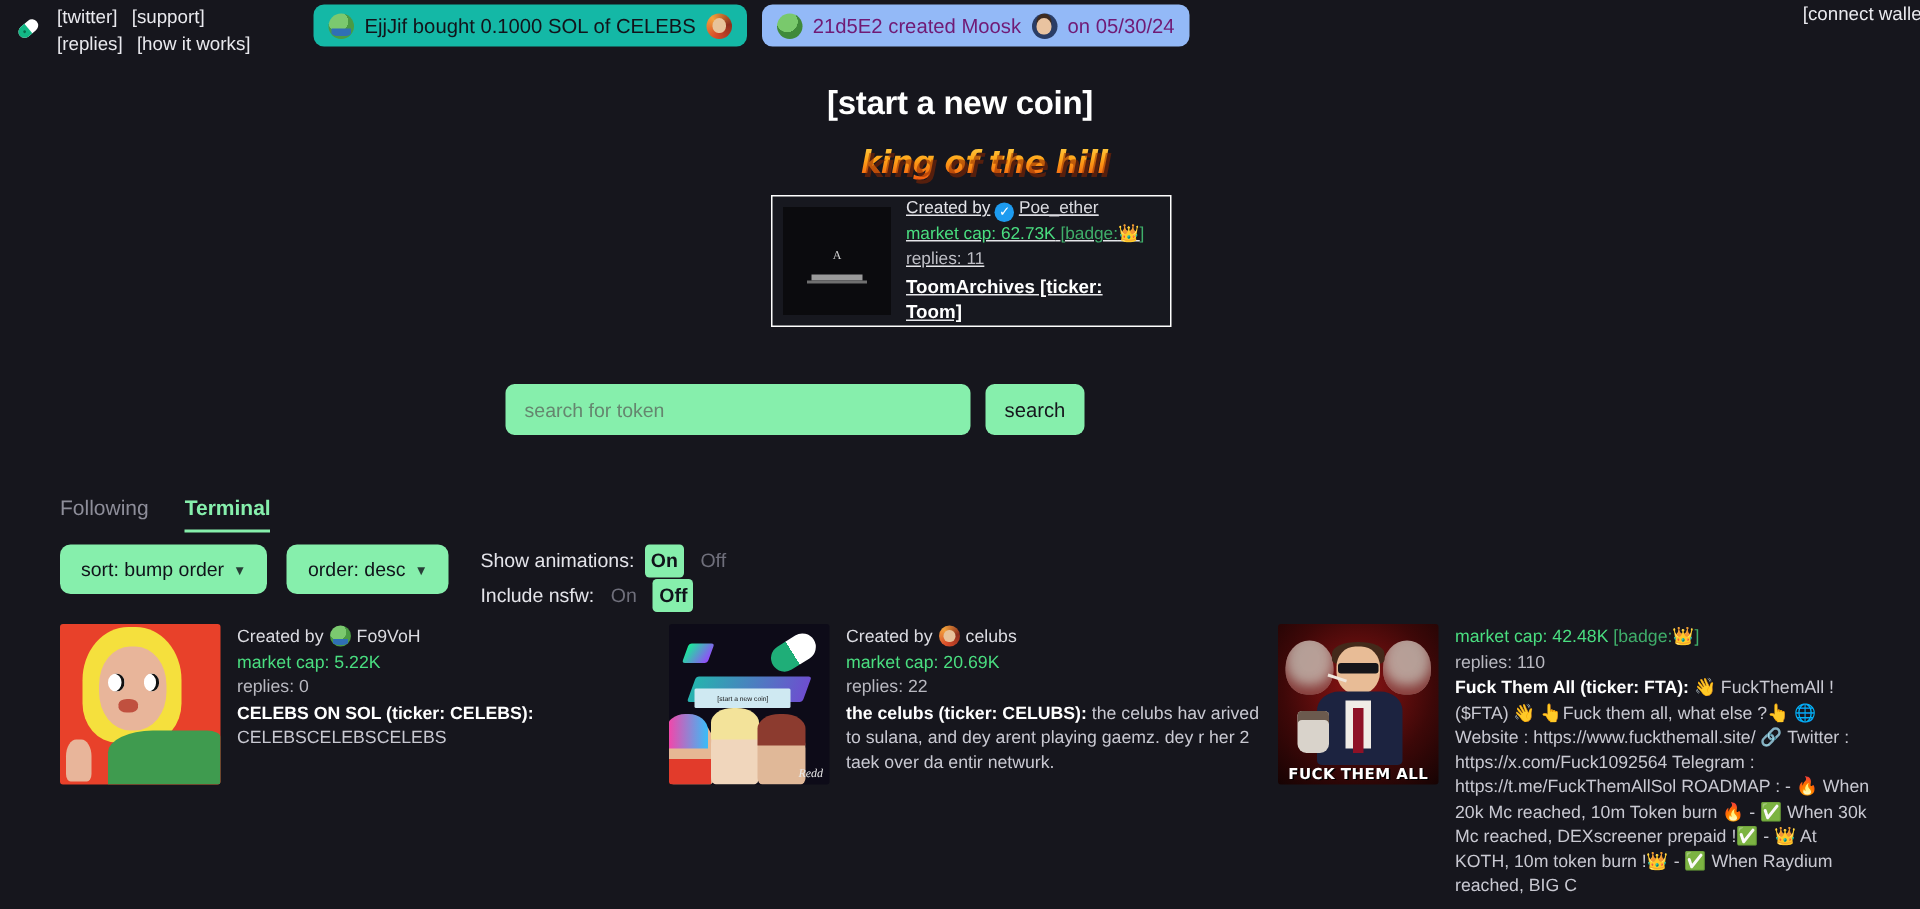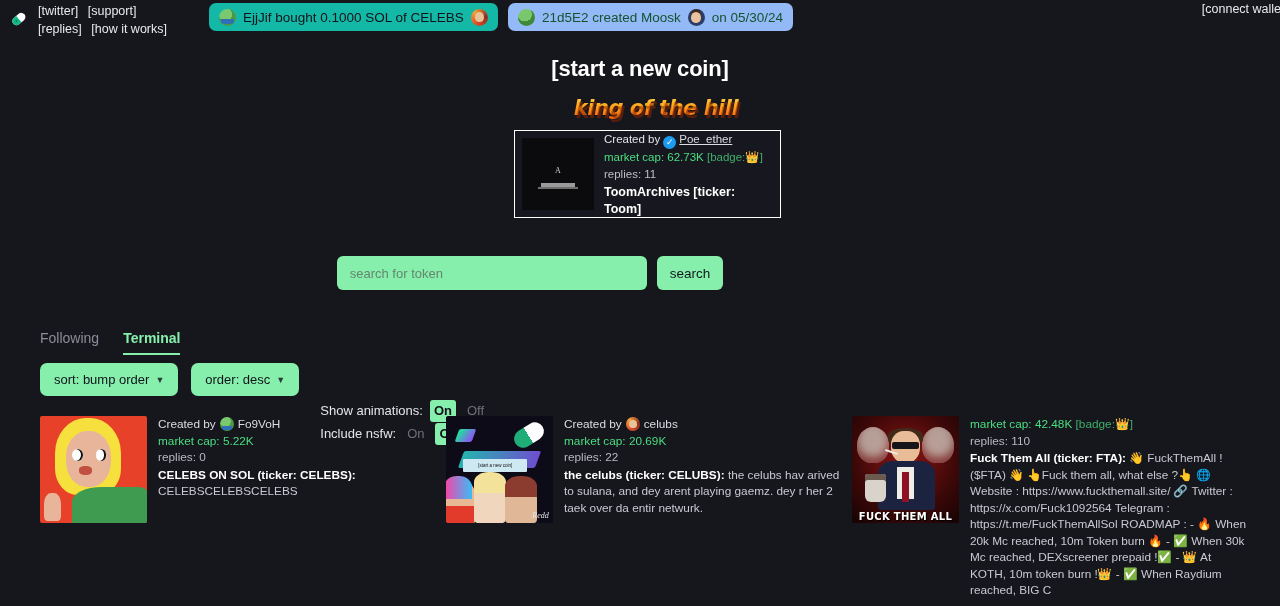--- a/index.html
+++ b/index.html
@@ -33,21 +33,21 @@
 
   .banners { display: flex; gap: 10px; margin-left: 42px; margin-top: 3px; }
 
   .banner {
     border-radius: 7px; height: 28px;
     display: flex; align-items: center; gap: 7px;
     padding: 0 10px; font-size: 13.5px; font-weight: 500;
     white-space: nowrap;
   }
   .banner-green { background: #14b8a6; color: #12131a; }
-  .banner-blue  { background: #93b9f7; color: #14532d; }
+  .banner-blue  { background: #93b9f7; color: #701a75; }
 
   .av {
     width: 17px; height: 17px; border-radius: 50%;
     display: inline-block; flex: 0 0 auto;
     background-size: cover;
     position: relative; overflow: hidden;
   }
   .av-pepe { background: radial-gradient(circle at 38% 32%, #7bc96f 0 42%, #4a9a44 43% 100%); }
   .av-pepe::after { content:""; position:absolute; left:14%; bottom:8%; width:72%; height:28%;
       background:#2f6fb5; border-radius: 0 0 40% 40%; }
@@ -101,21 +101,21 @@
     color: #cfcfcf; font-size: 8px; font-family: "Liberation Serif", serif;
   }
   .koth-thumb .tiny-bar {
     position: absolute; left: 50%; top: 62%; transform: translateX(-50%);
     width: 34px; height: 4px; background: #9a9a9a;
   }
   .koth-thumb .tiny-bar2 {
     position: absolute; left: 50%; top: 68%; transform: translateX(-50%);
     width: 40px; height: 2px; background: #6f6f6f;
   }
-  .koth-info { margin-left: 10px; font-size: 11.5px; line-height: 17px; }
+  .koth-info { margin-left: 10px; font-size: 11.5px; line-height: 17px; text-decoration: underline; }
   .koth-info .cb { color: #e4e4e9; }
   .koth-info .verified {
     display: inline-block; width: 13px; height: 13px; border-radius: 50%;
     background: #1d9bf0; color: #fff; font-size: 9px; line-height: 13px;
     text-align: center; vertical-align: -2px; margin: 0 3px;
   }
   .koth-info .uname { color: #dcdce2; text-decoration: underline; }
   .koth-info .mcap { color: #4ade80; }
   .koth-info .badge { color: #3fae6a; }
   .koth-info .replies { color: #bfbfc6; }
@@ -151,21 +151,21 @@
     position: absolute; top: 363px; left: 40px;
     display: flex; align-items: flex-start; gap: 13px;
   }
   .dropdown {
     height: 33px; border-radius: 7px; background: #86efac; color: #10131a;
     font-size: 13px; display: flex; align-items: center; gap: 6px;
     padding: 0 14px; cursor: pointer; white-space: nowrap;
   }
   .chev { font-size: 9px; opacity: .8; }
 
-  .toggles { margin-left: 8px; font-size: 13px; line-height: 20px; margin-top: 37px; }
+  .toggles { margin-left: 8px; font-size: 13px; line-height: 20px; }
   .toggle-row { display: flex; align-items: center; gap: 7px; margin-bottom: 1px; }
   .toggle-label { color: #e4e4ea; }
   .opt { color: #6f6f7b; padding: 1px 4px; border-radius: 3px; }
   .opt.on-sel { background: #86efac; color: #10131a; font-weight: 600; }
   .opt.off-sel { background: #86efac; color: #10131a; font-weight: 600; }
 
   
   .grid {
     position: absolute; top: 416px; left: 40px;
     width: 1210px; display: flex; gap: 8px;

